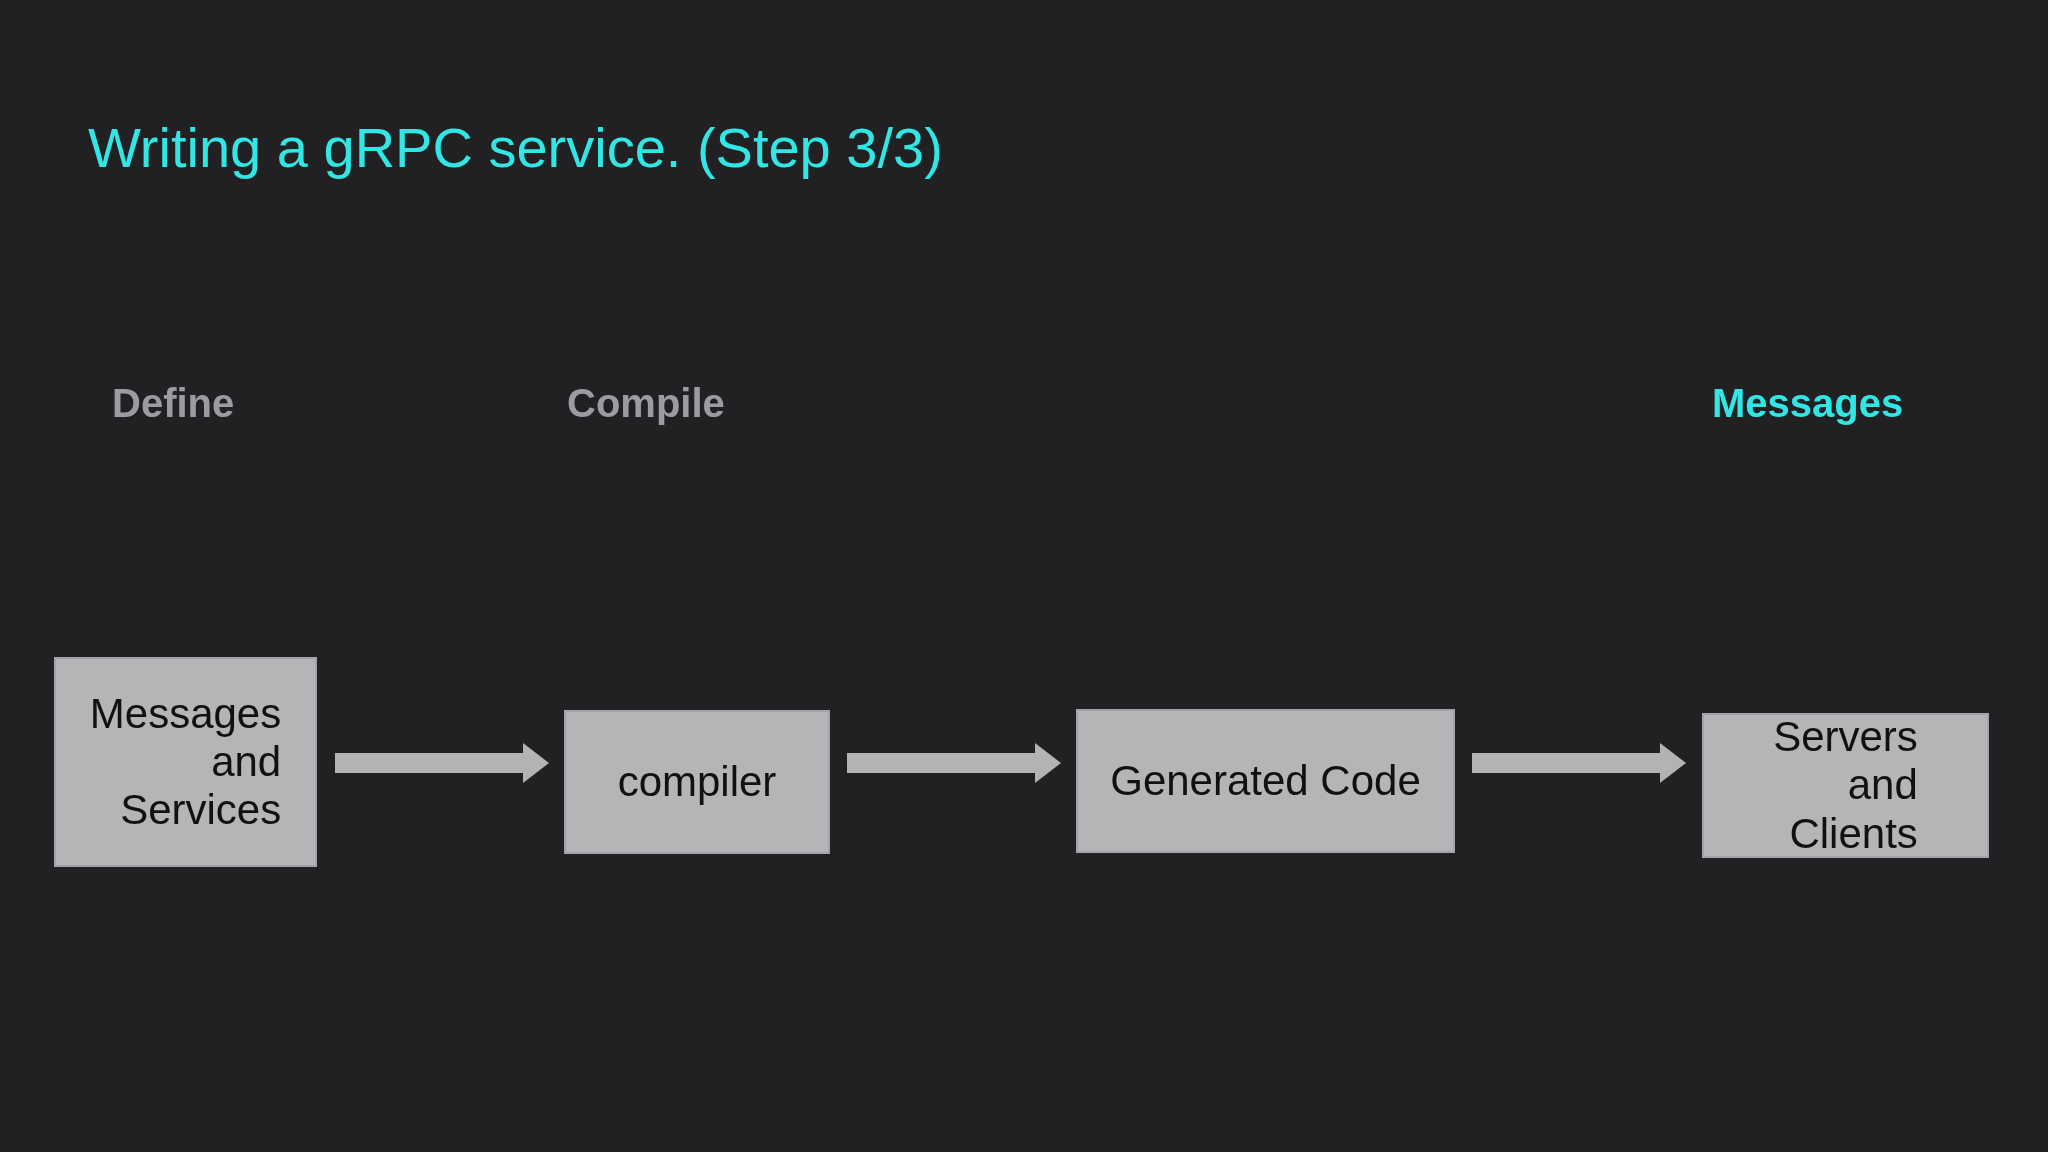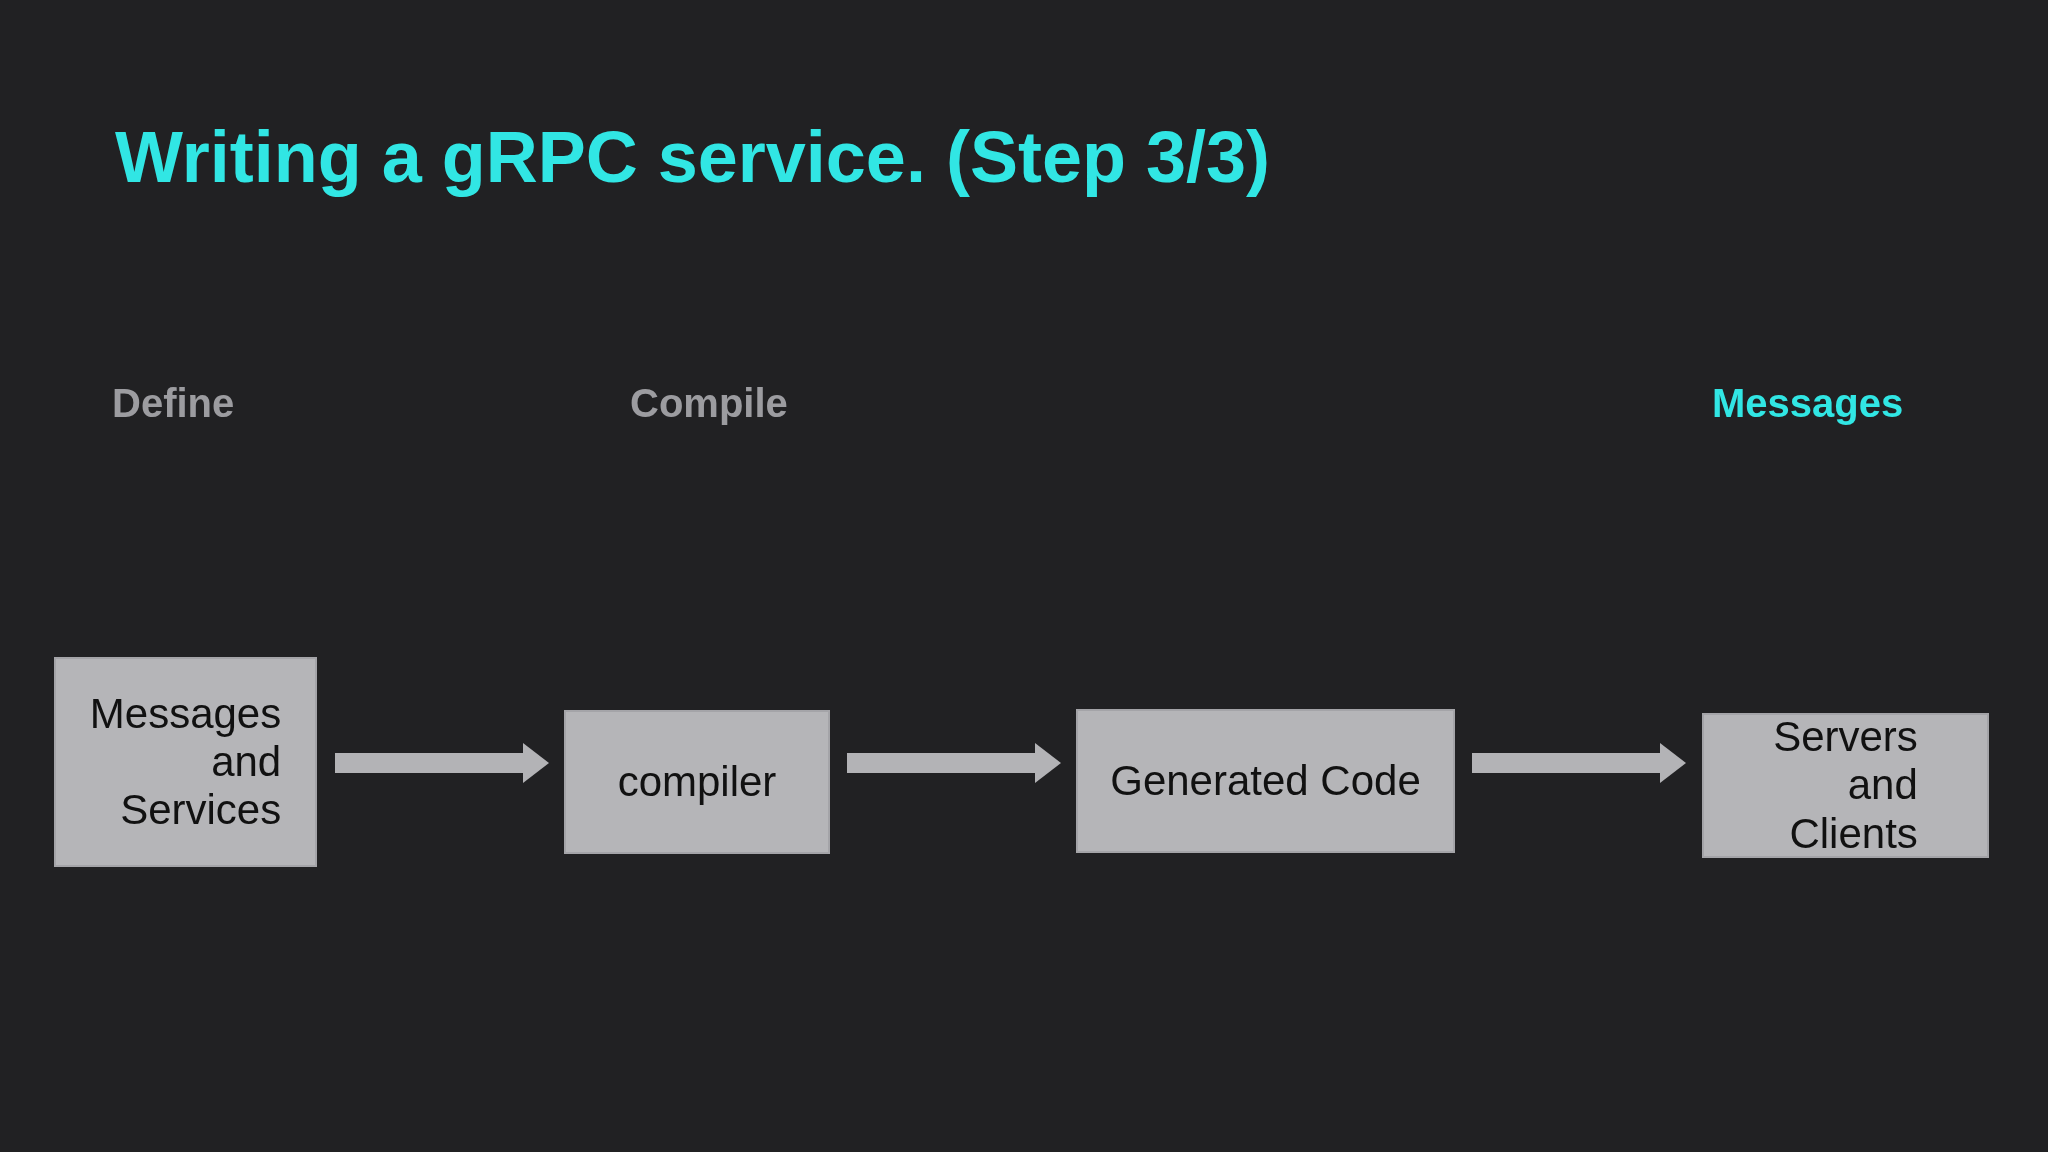--- a/index.html
+++ b/index.html
@@ -16,38 +16,37 @@
   .slide{
     position:relative;
     width:2048px;height:1152px;
     background:var(--background,#212123);
     overflow:hidden;
     font-family:"Liberation Sans", sans-serif;
   }
   .title{
     position:absolute;
     left:88px;top:116px;
-    font-size:72px;
-    font-weight:700;
+    font-size:56px;
+    font-weight:400;
     line-height:1.15;
     color:var(--accent-cyan,#31e6e4);
     white-space:nowrap;
-    margin-left:27px;
   }
   .stage{
     position:absolute;
     top:380px;
     font-size:40px;
     font-weight:700;
     line-height:1.15;
     color:var(--muted-gray,#9c9ca0);
     white-space:nowrap;
   }
   .stage.define{left:112px;}
-  .stage.compile{left:630px;}
+  .stage.compile{left:567px;}
   .stage.implement{left:1712px;color:var(--accent-cyan,#31e6e4);}
   .node{
     position:absolute;
     background:var(--box-fill,#b5b5b8);
     border:2px solid var(--box-border,#a4a4a8);
     display:flex;
     align-items:center;
     justify-content:center;
     text-align:center;
     color:var(--box-text,#111);

